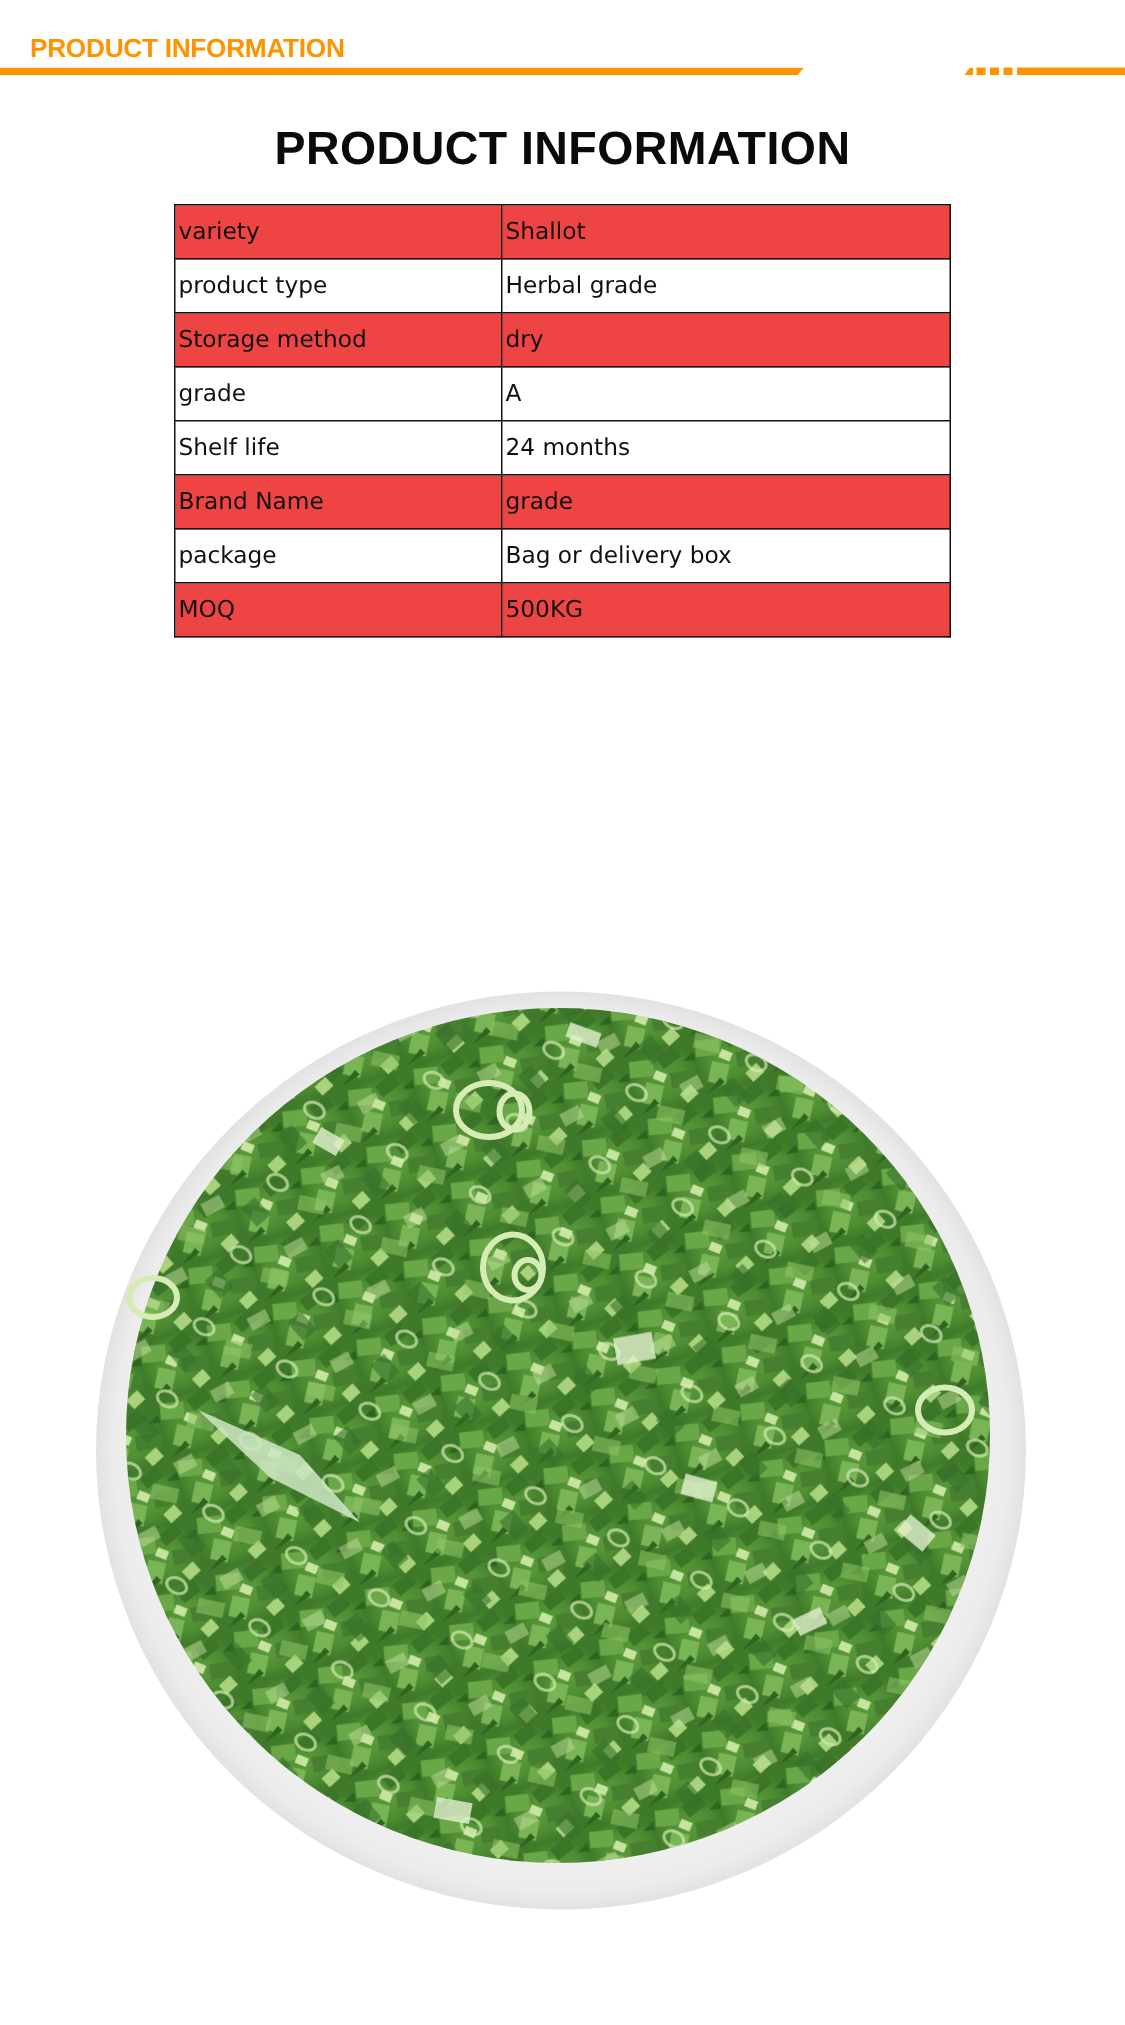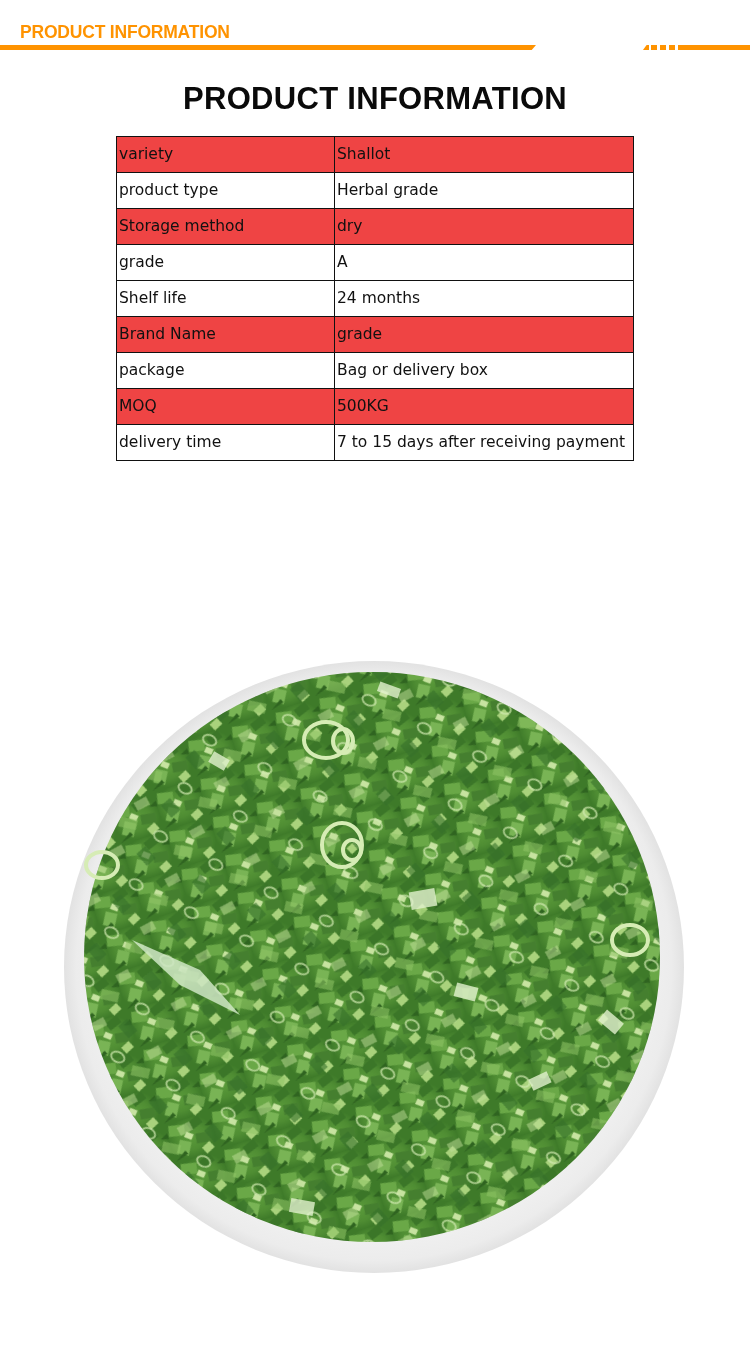--- a/index.html
+++ b/index.html
@@ -152,24 +152,20 @@
       <td class="key">Brand Name</td>
       <td>grade</td>
     </tr>
     <tr>
       <td class="key">package</td>
       <td>Bag or delivery box</td>
     </tr>
     <tr class="shaded">
       <td class="key">MOQ</td>
       <td>500KG</td>
-    </tr>
-    <tr>
-      <td class="key">delivery time</td>
-      <td>7 to 15 days after receiving payment</td>
     </tr>
   </tbody>
 </table>
 
 <svg class="product-photo" viewBox="0 0 630 625" xmlns="http://www.w3.org/2000/svg">
   <defs>
     <radialGradient id="plateGrad" cx="50%" cy="50%" r="50%">
       <stop offset="80%" stop-color="#f4f4f4"></stop>
       <stop offset="96%" stop-color="#ececec"></stop>
       <stop offset="100%" stop-color="#e2e2e2"></stop>

